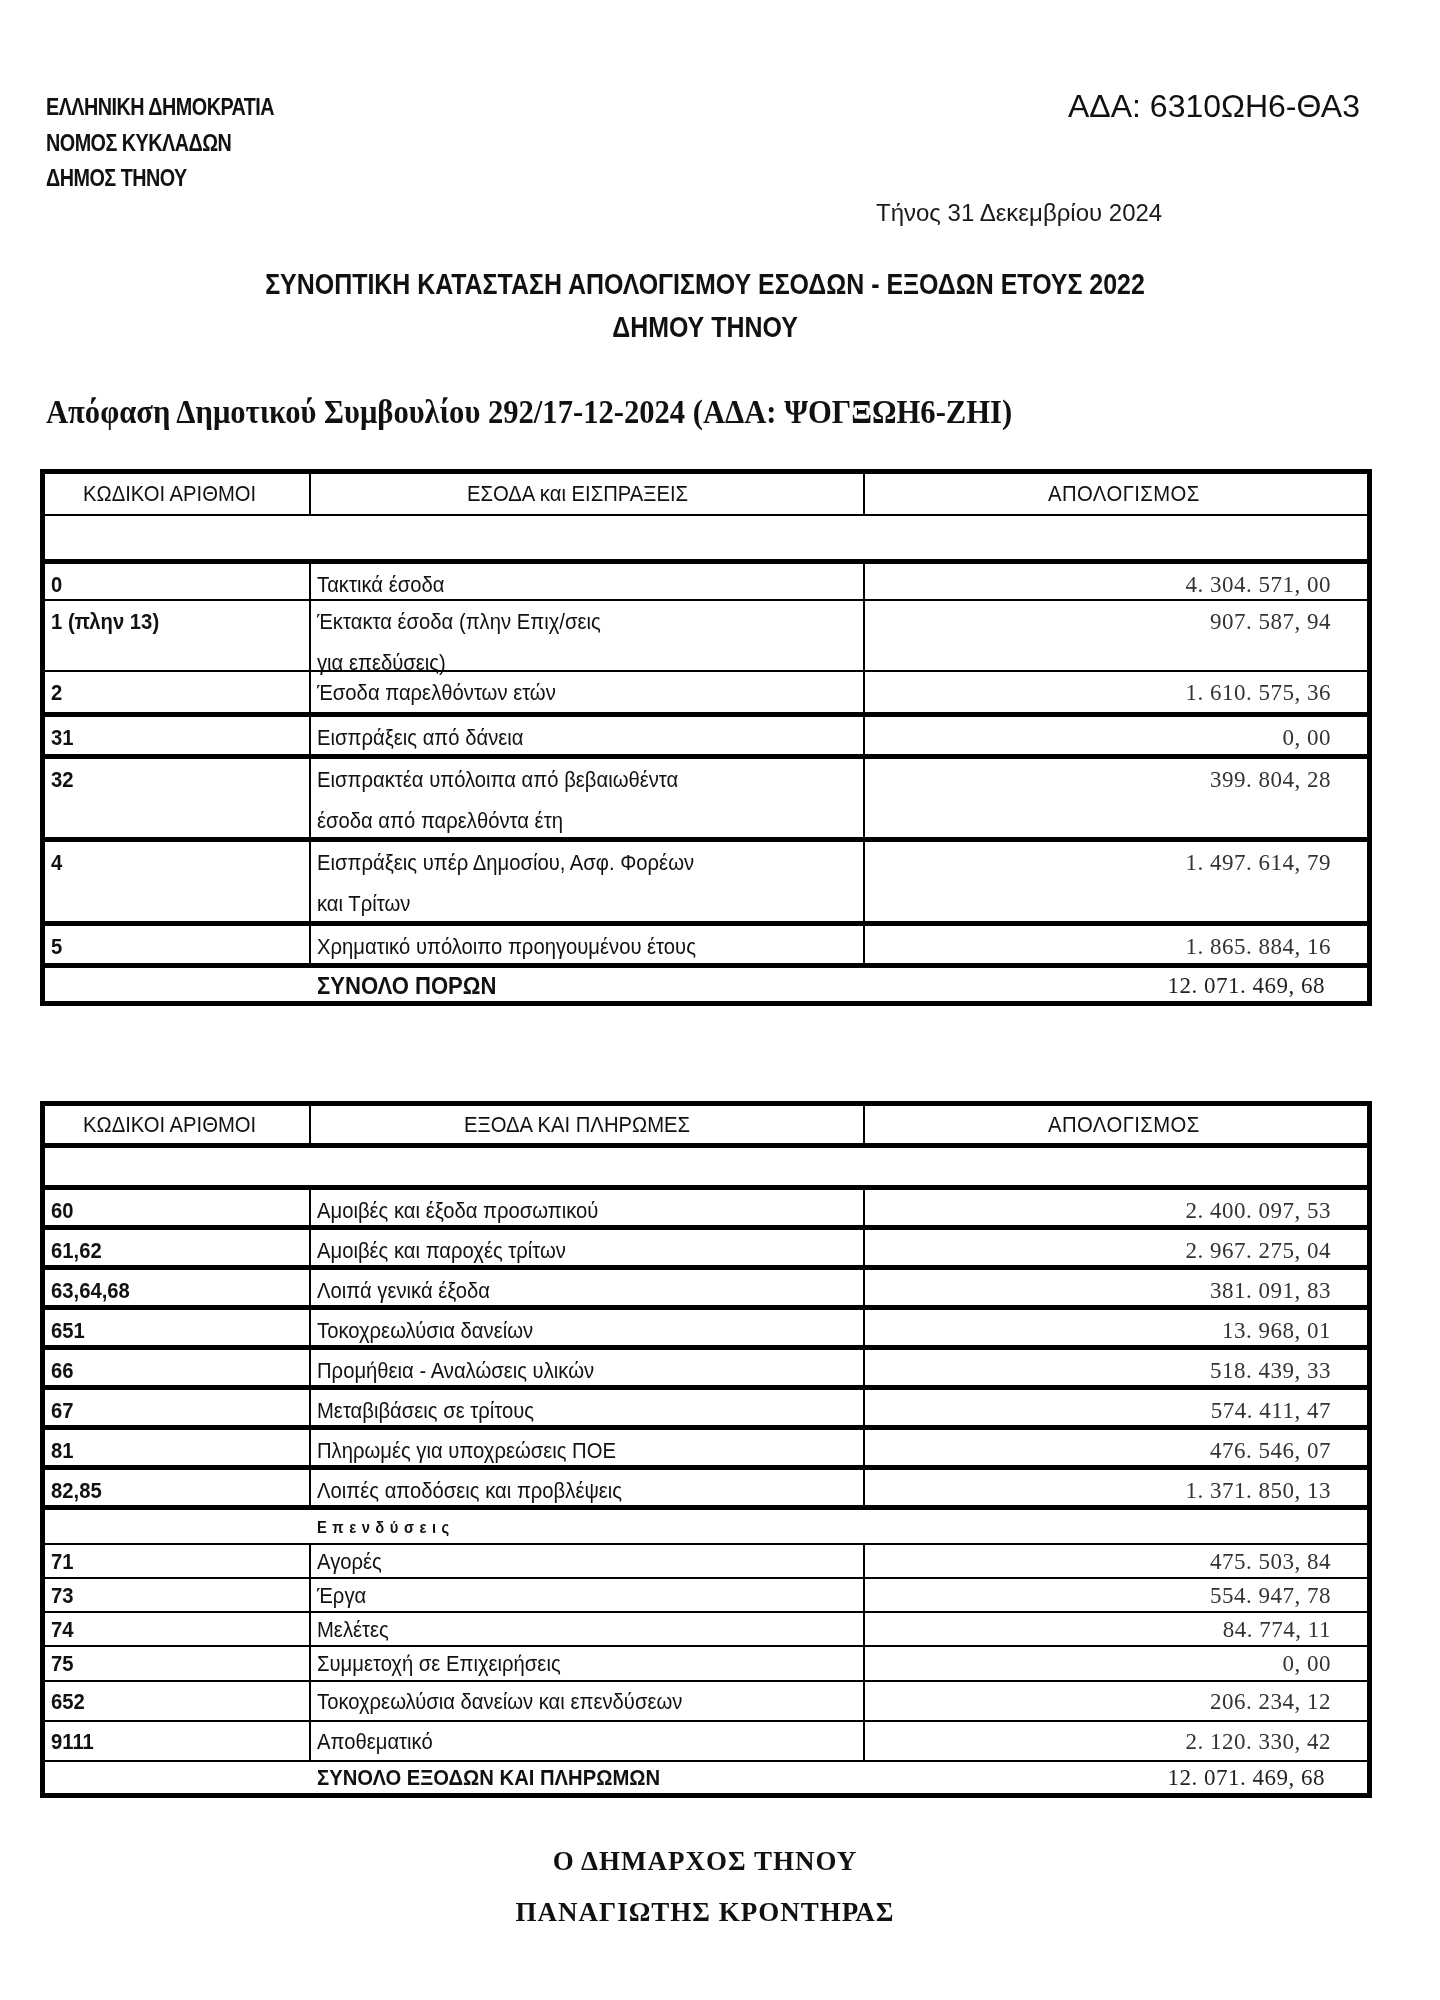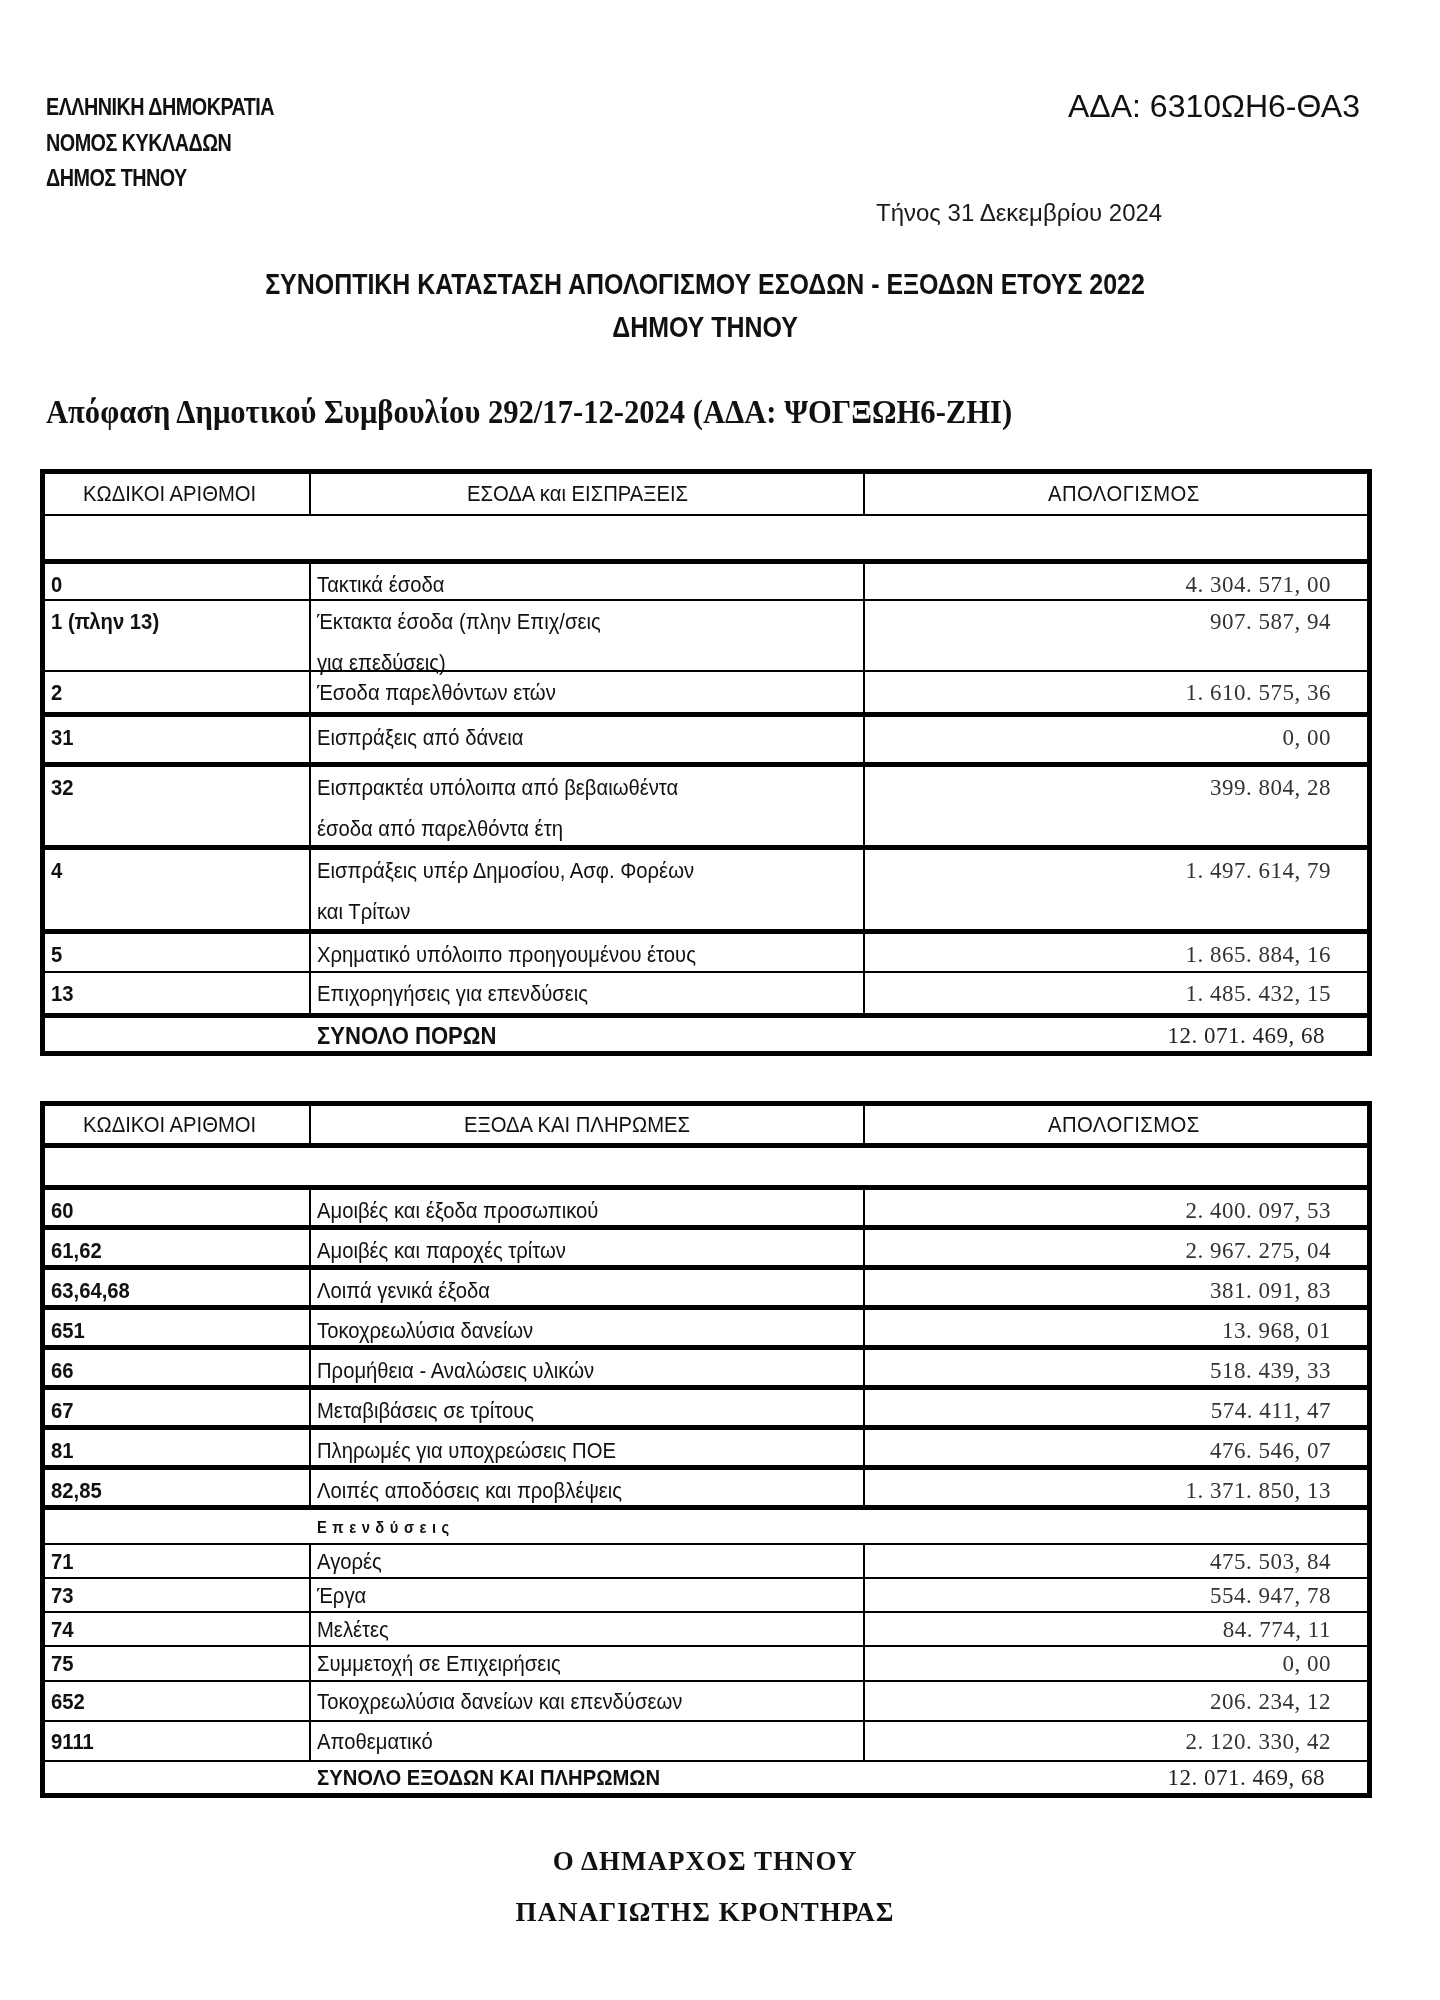--- a/index.html
+++ b/index.html
@@ -94,21 +94,21 @@
     <div class="cell c1">
         <span class="code-text narrow">2</span>
       </div>
     <div class="cell c2">
         <span class="desc-line narrow">Έσοδα παρελθόντων ετών</span>
       </div>
     <div class="cell c3">
         <span class="val-text">1. 610. 575, 36</span>
       </div>
   </div>
-  <div class="row thick" style="height:50px">
+  <div class="row thick" style="height:42px">
     <div class="cell c1">
         <span class="code-text narrow">31</span>
       </div>
     <div class="cell c2">
         <span class="desc-line narrow">Εισπράξεις από δάνεια</span>
       </div>
     <div class="cell c3">
         <span class="val-text">0, 00</span>
       </div>
   </div>
@@ -138,31 +138,20 @@
   </div>
   <div class="row thick" style="height:42px">
     <div class="cell c1">
         <span class="code-text narrow">5</span>
       </div>
     <div class="cell c2">
         <span class="desc-line narrow">Χρηματικό υπόλοιπο προηγουμένου έτους</span>
       </div>
     <div class="cell c3">
         <span class="val-text">1. 865. 884, 16</span>
-      </div>
-  </div>
-  <div class="row" style="height:42px">
-    <div class="cell c1">
-        <span class="code-text narrow">13</span>
-      </div>
-    <div class="cell c2">
-        <span class="desc-line narrow">Επιχορηγήσεις για επενδύσεις</span>
-      </div>
-    <div class="cell c3">
-        <span class="val-text">1. 485. 432, 15</span>
       </div>
   </div>
   <div class="row thick" style="height:38px">
     <div class="cell c1 no-border"></div>
     <div class="cell c2 no-border">
         <span class="desc-line narrow total-label" style="line-height:36px">ΣΥΝΟΛΟ   ΠΟΡΩΝ</span>
       </div>
     <div class="cell c3" style="padding-right:42px">
         <span class="val-text" style="line-height:36px;color:#222">12. 071. 469, 68</span>
       </div>

